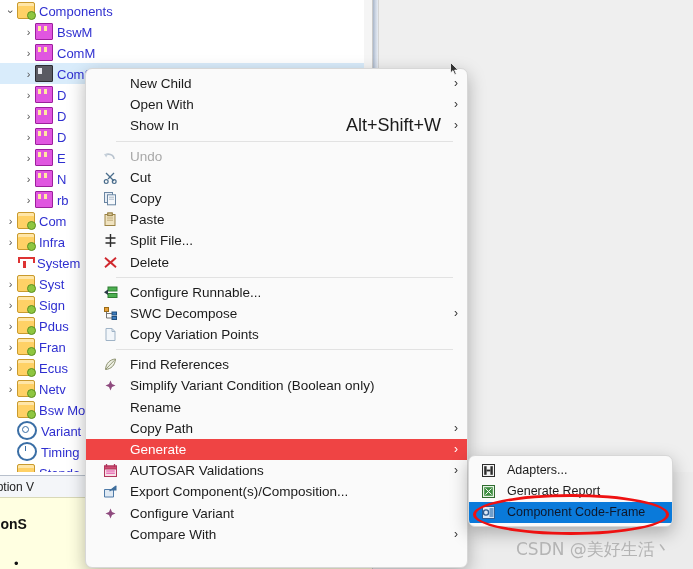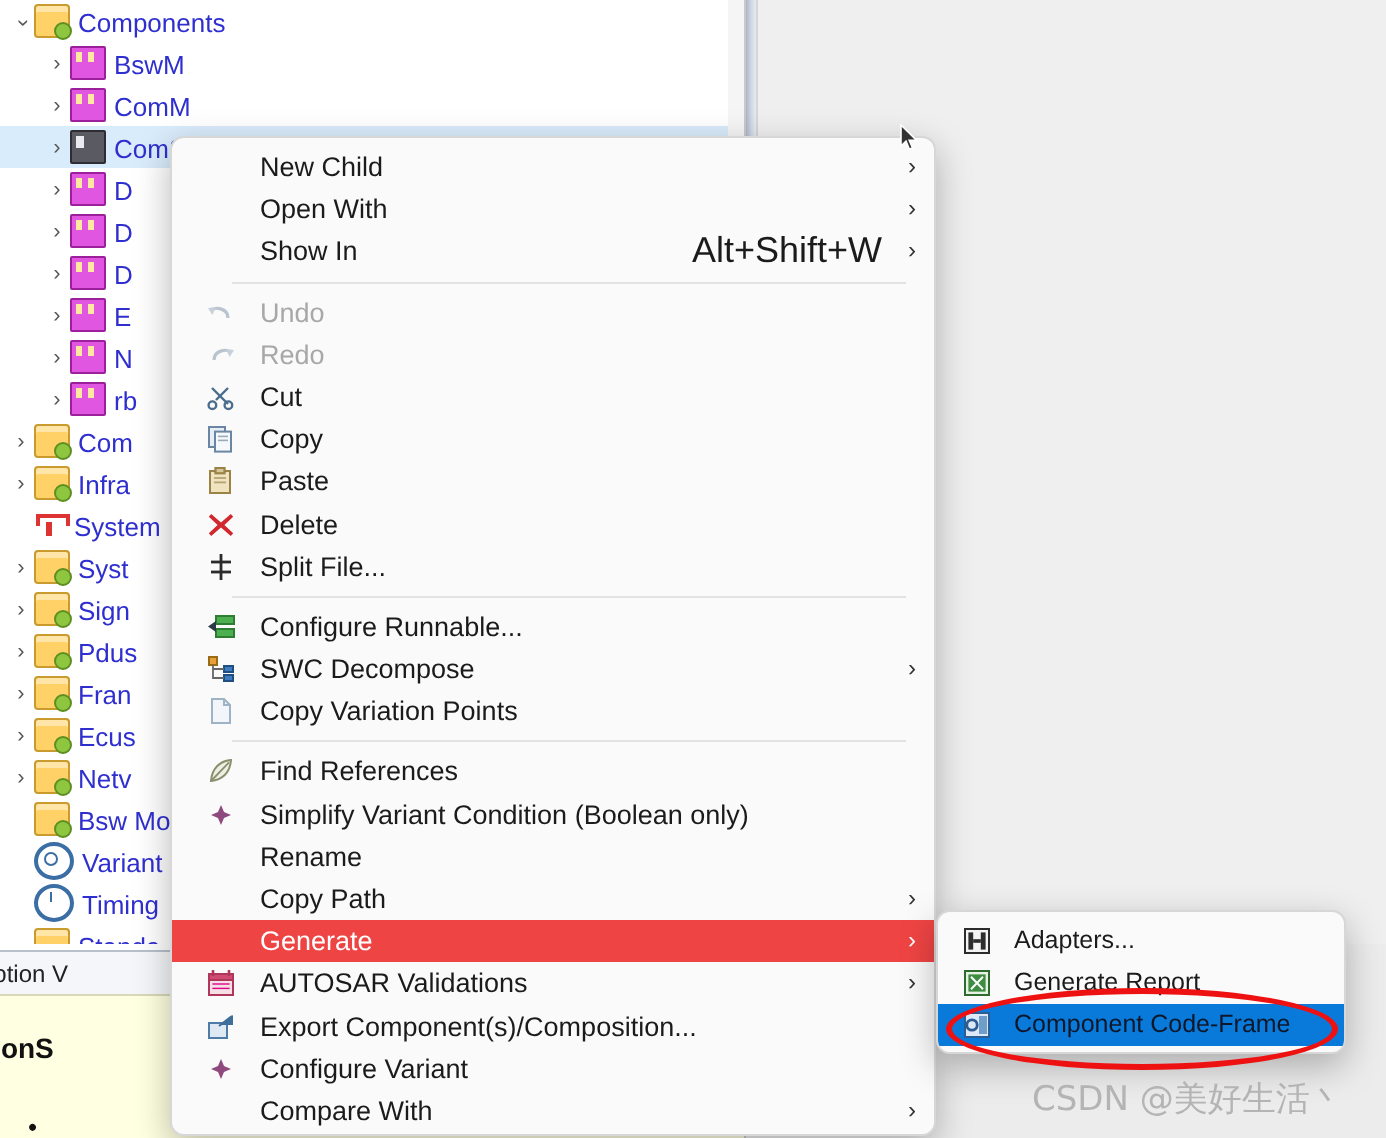--- a/index.html
+++ b/index.html
@@ -231,26 +231,20 @@
     <div class="mi"><span>New Child</span><span class="arrow">›</span></div>
     <div class="mi"><span>Open With</span><span class="arrow">›</span></div>
     <div class="mi"><span>Show In</span><span class="accel">Alt+Shift+W</span><span class="arrow">›</span></div>
     <div class="msep"></div>
     <div class="mi disabled"><span class="mico">
         <svg width="15" height="15" viewBox="0 0 15 15">
           <path d="M11 10 C11 5,4 4,2.5 6.5" stroke="#b9c4cf" stroke-width="1.6" fill="none"></path>
           <path d="M1 5 L5 4.5 L3.2 8.5 Z" fill="#c6d0da"></path>
         </svg>
       </span><span>Undo</span></div>
-    <div class="mi disabled"><span class="mico">
-        <svg width="15" height="15" viewBox="0 0 15 15">
-          <path d="M4 10 C4 5,11 4,12.5 6.5" stroke="#b9c4cf" stroke-width="1.6" fill="none"></path>
-          <path d="M14 5 L10 4.5 L11.8 8.5 Z" fill="#c6d0da"></path>
-        </svg>
-      </span><span>Redo</span></div>
     <div class="mi"><span class="mico">
         <svg width="15" height="15" viewBox="0 0 15 15">
           <line x1="3" y1="3" x2="11" y2="11" stroke="#4a6d8c" stroke-width="1.2"></line>
           <line x1="11" y1="3" x2="5" y2="9" stroke="#4a6d8c" stroke-width="1.2"></line>
           <circle cx="3.2" cy="11.6" r="1.9" fill="none" stroke="#4a6d8c" stroke-width="1.2"></circle>
           <circle cx="11.2" cy="11.6" r="1.9" fill="none" stroke="#4a6d8c" stroke-width="1.2"></circle>
         </svg>
       </span><span>Cut</span></div>
     <div class="mi"><span class="mico">
         <svg width="15" height="15" viewBox="0 0 15 15">
@@ -264,30 +258,30 @@
         <svg width="15" height="15" viewBox="0 0 15 15">
           <rect x="2" y="2.5" width="10" height="11" fill="#f0e3c0" stroke="#9b8346"></rect>
           <rect x="4.8" y="1" width="4.4" height="2.6" fill="#cbb versus" stroke="#9b8346"></rect>
           <rect x="4.8" y="1" width="4.4" height="2.6" fill="#d6c79a" stroke="#9b8346"></rect>
           <line x1="4" y1="6" x2="10" y2="6" stroke="#b7a371" stroke-width="0.9"></line>
           <line x1="4" y1="8.2" x2="10" y2="8.2" stroke="#b7a371" stroke-width="0.9"></line>
         </svg>
       </span><span>Paste</span></div>
     <div class="mi"><span class="mico">
         <svg width="15" height="15" viewBox="0 0 15 15">
-          <path d="M2.6 2 L7.5 6.2 L12.4 2 L13.6 3.4 L9.2 7.5 L13.6 11.6 L12.4 13 L7.5 8.8 L2.6 13 L1.4 11.6 L5.8 7.5 L1.4 3.4 Z" fill="#d0282e"></path>
-        </svg>
-      </span><span>Delete</span></div>
-    <div class="mi"><span class="mico">
-        <svg width="15" height="15" viewBox="0 0 15 15">
           <line x1="7.5" y1="1" x2="7.5" y2="14" stroke="#2b2b2b" stroke-width="1.4"></line>
           <line x1="2.5" y1="5" x2="12.5" y2="5" stroke="#2b2b2b" stroke-width="1.4"></line>
           <line x1="2.5" y1="10" x2="12.5" y2="10" stroke="#2b2b2b" stroke-width="1.4"></line>
         </svg>
       </span><span>Split File...</span></div>
+    <div class="mi"><span class="mico">
+        <svg width="15" height="15" viewBox="0 0 15 15">
+          <path d="M2.6 2 L7.5 6.2 L12.4 2 L13.6 3.4 L9.2 7.5 L13.6 11.6 L12.4 13 L7.5 8.8 L2.6 13 L1.4 11.6 L5.8 7.5 L1.4 3.4 Z" fill="#d0282e"></path>
+        </svg>
+      </span><span>Delete</span></div>
     <div class="msep"></div>
     <div class="mi"><span class="mico">
         <svg width="15" height="15" viewBox="0 0 15 15">
           <rect x="5" y="2" width="9" height="4" fill="#4caf50" stroke="#2e7d32"></rect>
           <rect x="5" y="8.5" width="9" height="4" fill="#4caf50" stroke="#2e7d32"></rect>
           <path d="M1 7.2 L5 4.5 L5 10 Z" fill="#2b3a46"></path>
         </svg>
       </span><span>Configure Runnable...</span></div>
     <div class="mi"><span class="mico">
         <svg width="15" height="15" viewBox="0 0 15 15">

